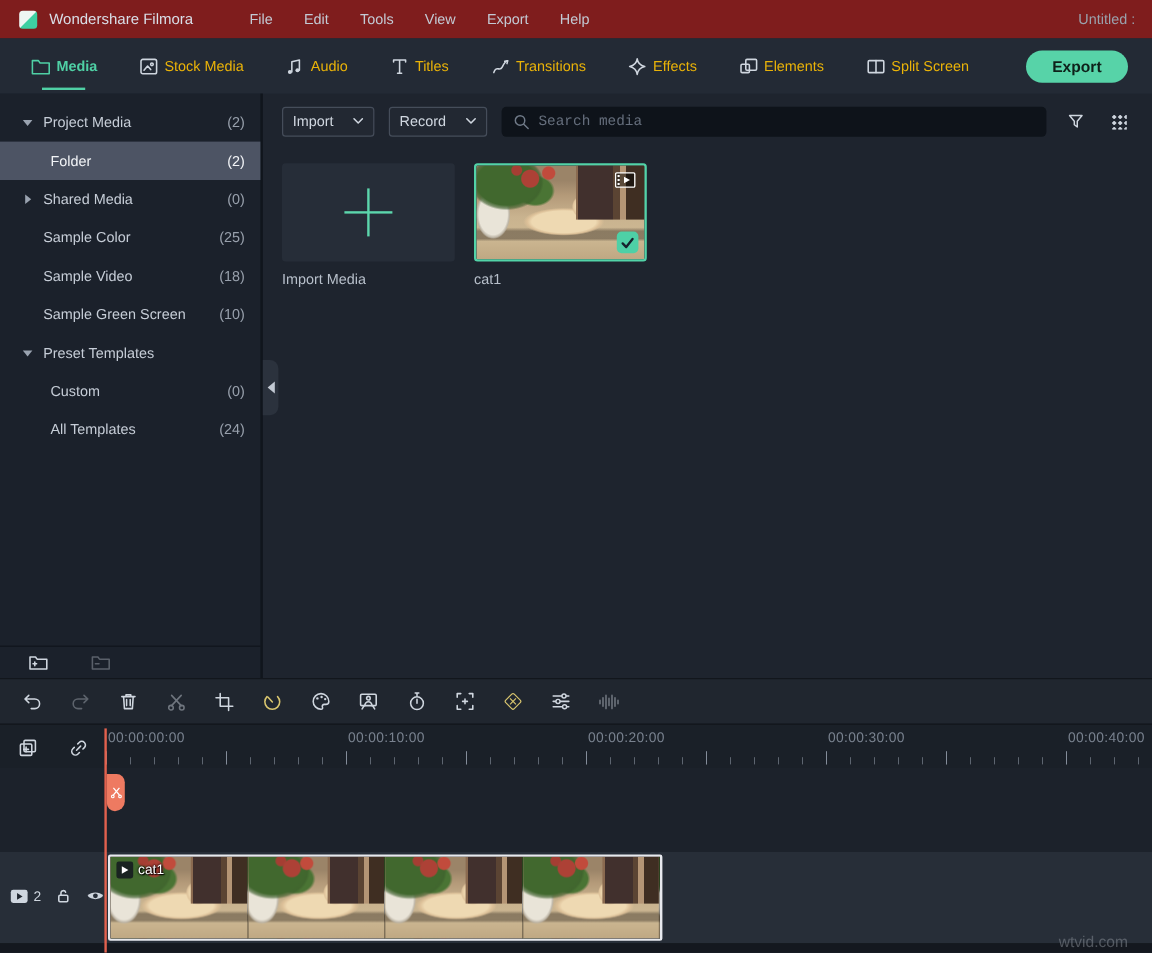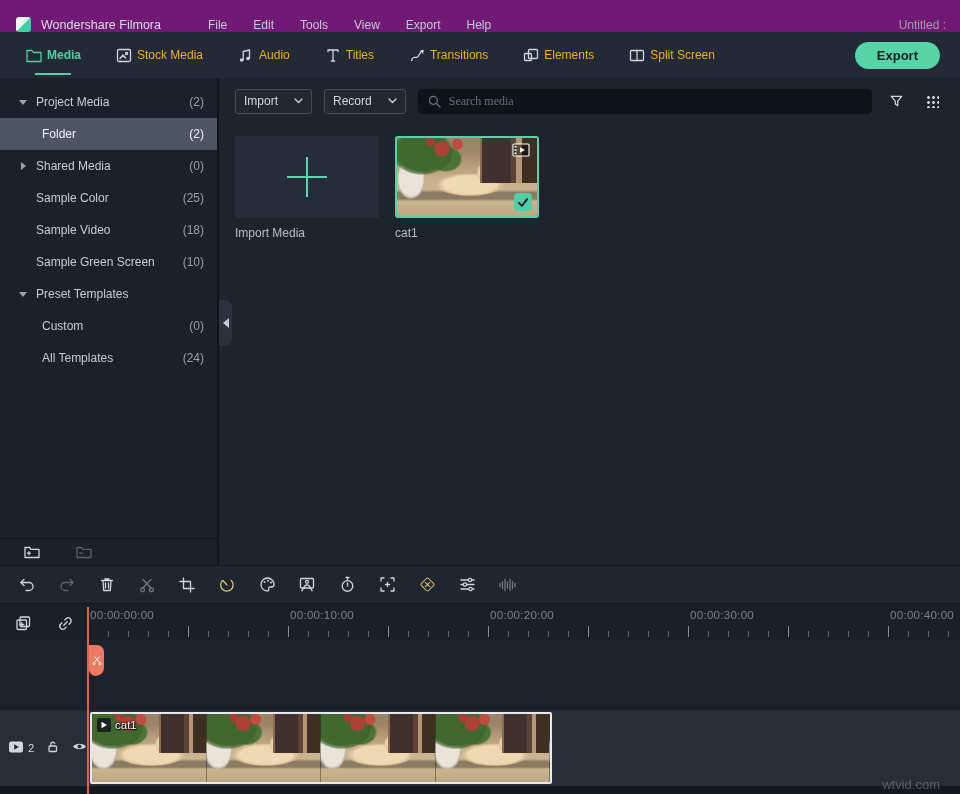--- a/index.html
+++ b/index.html
@@ -1,21 +1,21 @@
 <!DOCTYPE html>
 <html><head>
 <meta charset="utf-8">
 <style>
   * { margin:0; padding:0; box-sizing:border-box; }
   body { background:#10141a; font-family:"Liberation Sans",sans-serif; }
   .app { position:relative; width:960px; height:794px; background:#1e242e; overflow:hidden;
          color:#c6cdd7; font-size:12px; }
 
   
-  .menubar { height:32px; background:#701a75; display:flex; align-items:flex-end; padding:0 12px; }
+  .menubar { height:32px; background:#7f1d1d; display:flex; align-items:center; padding:0 12px; }
   .logo { width:15px; height:15px; margin:0 10px 0 4px; transform:rotate(0deg);
           background:linear-gradient(135deg,#eef5f3 49%,#3ecfa2 51%); border-radius:3px; }
   .appname { color:#d9dfe8; font-size:12.5px; margin-right:34px; }
   .menu-item { color:#c3cad4; padding:0 13px; cursor:default; }
   .proj-title { margin-left:auto; color:#9aa2ad; padding-right:2px; }
 
   
   .tabbar { height:46px; background:#232a35; display:flex; align-items:center; padding-left:8px; }
   .tab { display:flex; flex-direction:row; align-items:center; justify-content:center;
          padding:0 17px; height:100%; gap:4px; position:relative; }
@@ -52,21 +52,21 @@
         border-right:6px solid #c2c9d3; }
 
   
   .media-panel { flex:1; padding:7px 16px 0 16px; position:relative; }
   .media-toolbar { height:32px; display:flex; align-items:center; gap:12px; }
   .btn-drop { height:25px; border:1px solid #454d5a; border-radius:3px; background:rgba(255,255,255,.02);
         color:#d0d7e0; display:flex; align-items:center; padding:0 8px; gap:16px; cursor:pointer; }
   .searchbox { flex:1; height:25px; background:#0e131a; border-radius:4px; display:flex; align-items:center;
         padding:0 9px; gap:7px; }
   .searchbox input { flex:1; background:transparent; border:none; outline:none; color:#aab2bd; font-size:12px;
-        font-family:Liberation Serif, serif; }
+        font-family:Liberation Mono, monospace; }
   .searchbox input::placeholder { color:#656e7c; }
   .tool-ic { width:24px; height:24px; display:flex; align-items:center; justify-content:center; cursor:pointer; }
   .grid-dots { width:13px; height:13px;
         background-image:radial-gradient(#cfd6df 1.3px, transparent 1.5px); background-size:5px 5px; }
 
   .media-grid { margin-top:19px; display:flex; gap:16px; }
   .card { width:144px; }
   .tile { height:82px; position:relative; border-radius:3px; overflow:hidden; cursor:pointer; }
   .tile.import { background:#262d38; display:flex; align-items:center; justify-content:center; }
   .plus { position:relative; width:40px; height:40px; }
@@ -197,20 +197,28 @@
         <svg width="18" height="17" viewBox="0 0 18 17">
             <path class="ic" d="M3.5 13.5C5.5 7 8.5 13 10.5 9s3-5.5 4.5-5.3"></path>
             <path class="ic" d="M15 3.7l-2.4.4M15 3.7l-.5 2.3"></path>
           </svg>
       </span>
       <span class="tlabel">Transitions</span>
     </div>
     <div class="tab">
       <span class="ticon">
         <svg width="18" height="17" viewBox="0 0 18 17">
+            <path class="ic" d="M9 2c.5 3.6 2 5.4 6.3 6.4C11 9.4 9.5 11.2 9 15c-.5-3.8-2-5.6-6.3-6.6C7 7.4 8.5 5.6 9 2z"></path>
+          </svg>
+      </span>
+      <span class="tlabel">Effects</span>
+    </div>
+    <div class="tab">
+      <span class="ticon">
+        <svg width="18" height="17" viewBox="0 0 18 17">
             <rect class="ic" x="6.5" y="2.5" width="9" height="9" rx="1"></rect>
             <rect class="ic" x="2.5" y="6.5" width="7" height="7" rx="1" fill="#232a35"></rect>
           </svg>
       </span>
       <span class="tlabel">Elements</span>
     </div>
     <div class="tab">
       <span class="ticon">
         <svg width="18" height="17" viewBox="0 0 18 17">
             <rect class="ic" x="2.5" y="3.5" width="13" height="10" rx="1"></rect>

